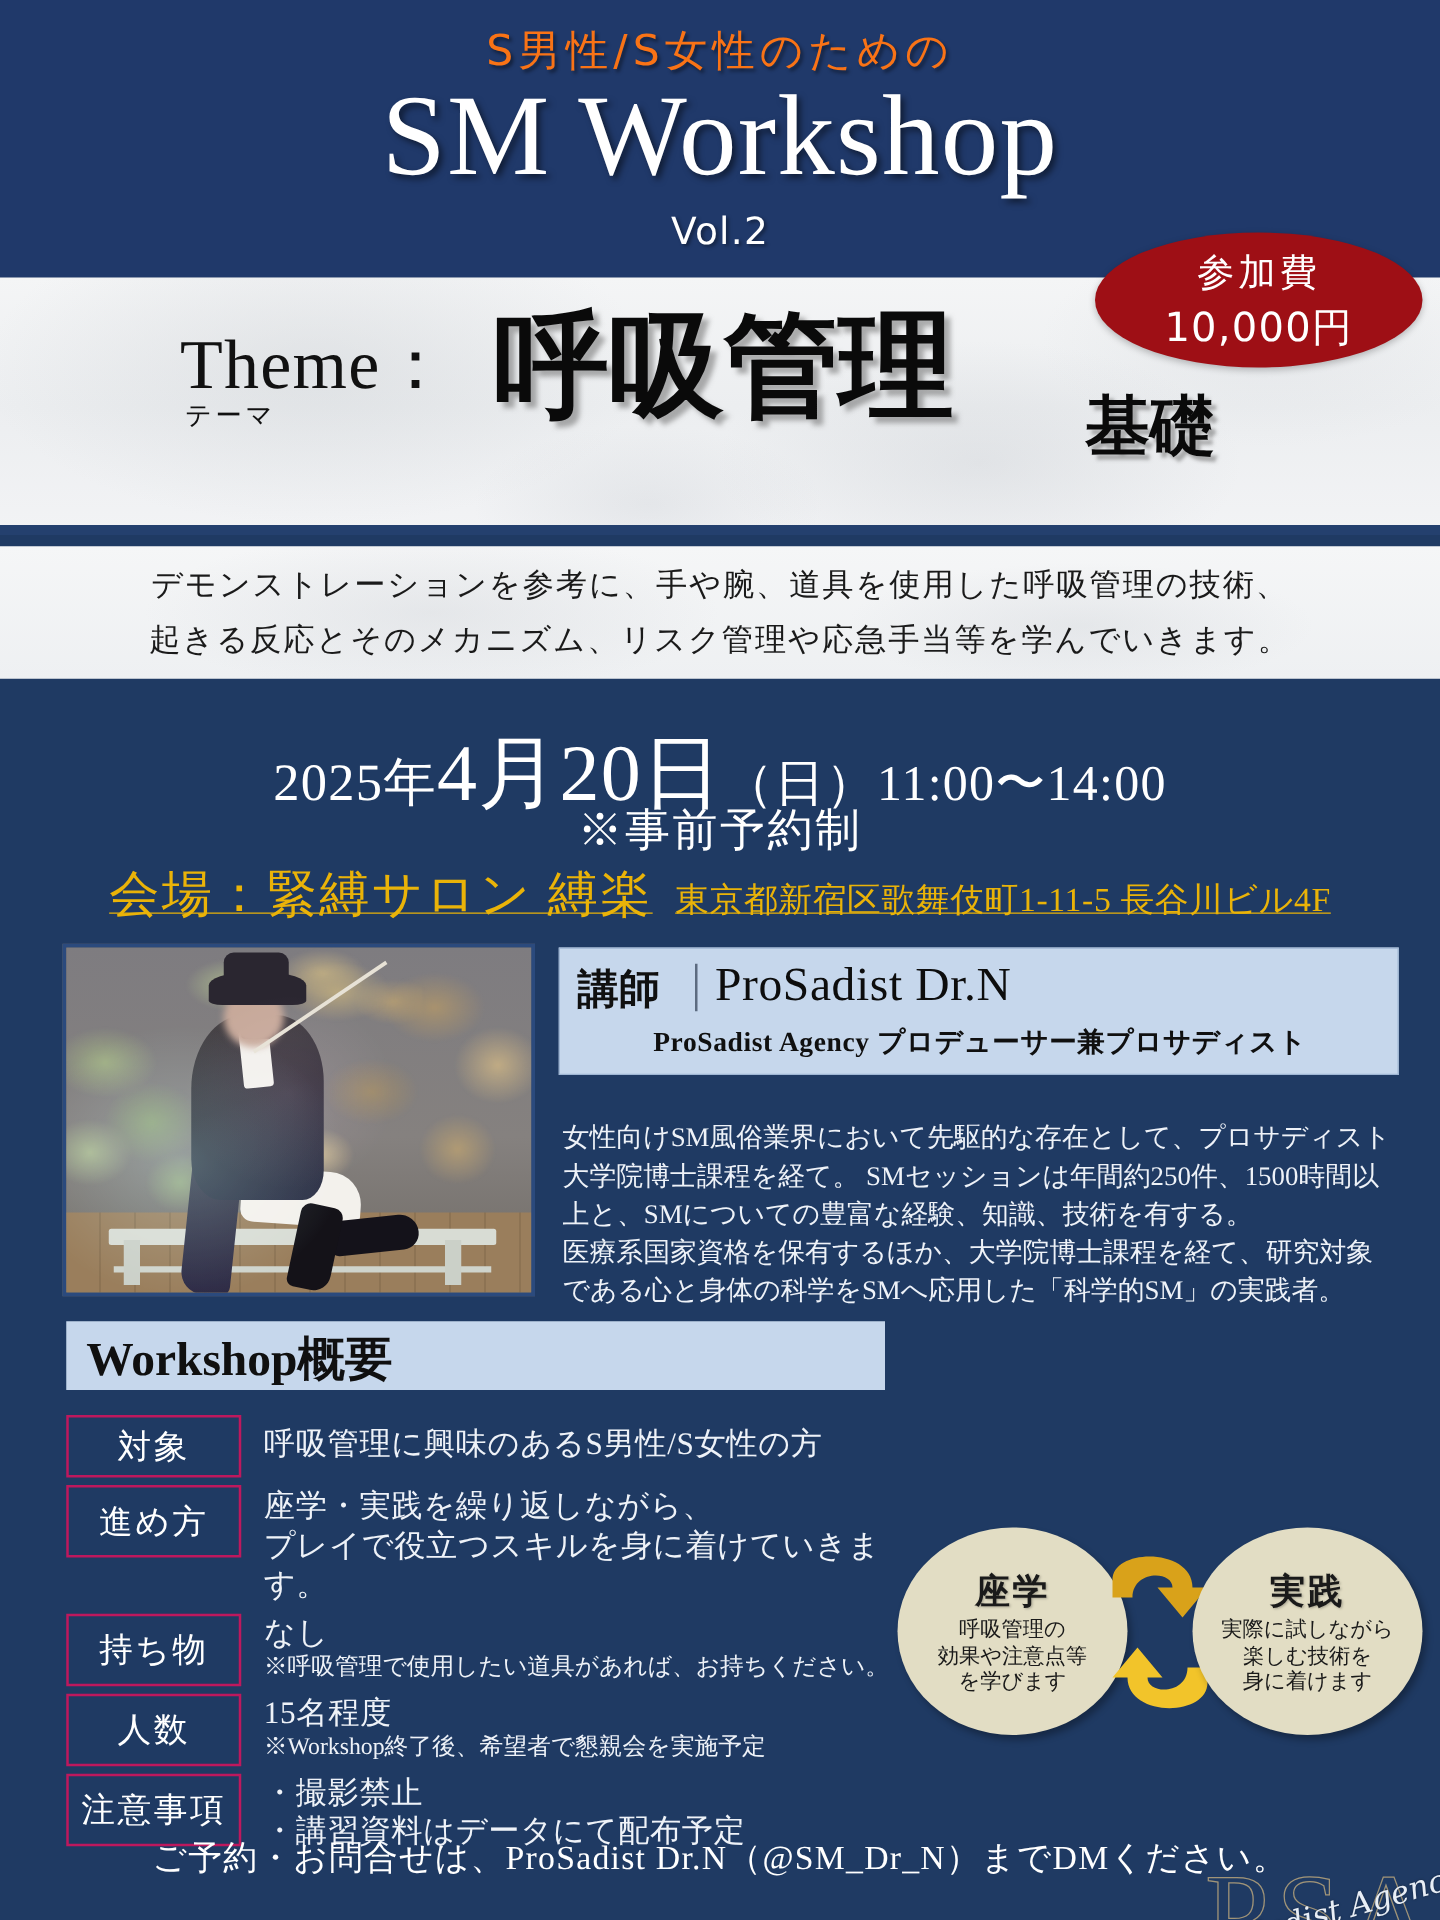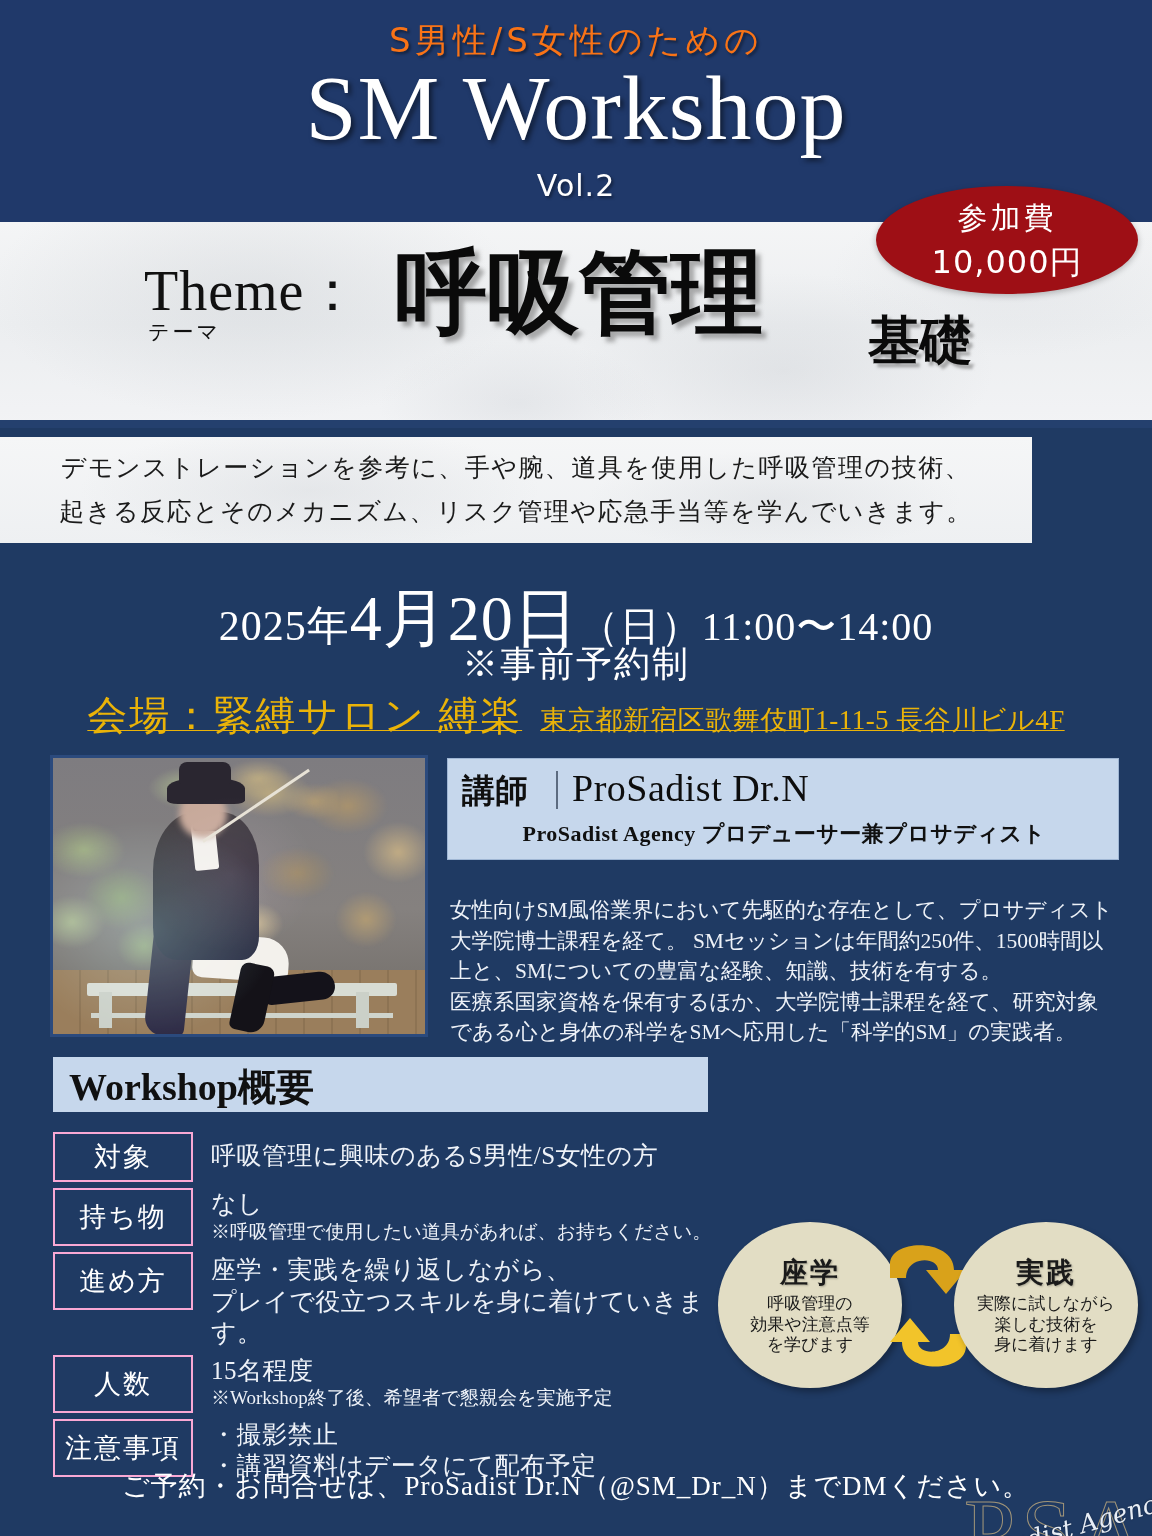--- a/index.html
+++ b/index.html
@@ -94,21 +94,21 @@
     font-family: "DejaVu Sans", sans-serif;
     z-index: 7;
     box-shadow: 0 2px 6px rgba(0,0,0,.25);
   }
   .price-badge .pb-l1 { margin-top: 12px; font-size: 30px; letter-spacing: 3px; }
   .price-badge .pb-l2 { margin-top: 2px; font-size: 32px; letter-spacing: 1px; }
 
   
   .desc-band {
     position: absolute; left: 0; top: 437px;
-    width: 1032px; height: 106px;
+    width: 1152px; height: 106px;
     background:
       radial-gradient(ellipse 320px 90px at 30% 50%, rgba(192,196,202,.26), rgba(255,255,255,0) 72%),
       radial-gradient(ellipse 260px 70px at 75% 60%, rgba(186,191,198,.22), rgba(255,255,255,0) 72%),
       linear-gradient(180deg, #f5f6f7 0%, #eef0f2 100%);
     display: flex; flex-direction: column;
     align-items: center; justify-content: center;
   }
   .desc-line {
     font-family: "DejaVu Sans", sans-serif;
     font-size: 25px; color: #1a1a1a; letter-spacing: 1.5px;
@@ -290,21 +290,21 @@
   }
   .ws-header span {
     position: absolute; left: 16px; top: 5px;
     font-family: "Liberation Serif", serif;
     font-size: 38px; font-weight: 700; color: #101010;
   }
   .ws-table { position: absolute; left: 53px; top: 1132px; width: 680px; }
   .ws-row { position: relative; display: flex; align-items: flex-start; margin-bottom: 6px; }
   .ws-key {
     flex: 0 0 140px;
-    border: 2px solid #f9a8d4;
+    border: 2px solid #be185d;
     color: #ffffff; text-align: center;
     font-family: "Liberation Serif", serif;
     font-size: 27px; letter-spacing: 2px;
     display: flex; align-items: center; justify-content: center;
   }
   .ws-val {
     flex: 1; padding-left: 18px; color: #eef2f8;
     font-family: "Liberation Serif", serif;
   }
   .ws-val .main { font-size: 25px; line-height: 1.26; letter-spacing: 0.5px; }
@@ -438,32 +438,32 @@
     <span>Workshop概要</span>
   </div>
 
   <div class="ws-table">
     <div class="ws-row r1">
       <div class="ws-key">対象</div>
       <div class="ws-val">
         <div class="main">呼吸管理に興味のあるS男性/S女性の方</div>
       </div>
     </div>
+    <div class="ws-row r2">
+      <div class="ws-key">進め方</div>
+      <div class="ws-val">
+        <div class="main">座学・実践を繰り返しながら、</div>
+        <div class="main">プレイで役立つスキルを身に着けていきます。</div>
+      </div>
+    </div>
     <div class="ws-row r3">
       <div class="ws-key">持ち物</div>
       <div class="ws-val">
         <div class="main">なし</div>
         <div class="note">※呼吸管理で使用したい道具があれば、お持ちください。</div>
-      </div>
-    </div>
-    <div class="ws-row r2">
-      <div class="ws-key">進め方</div>
-      <div class="ws-val">
-        <div class="main">座学・実践を繰り返しながら、</div>
-        <div class="main">プレイで役立つスキルを身に着けていきます。</div>
       </div>
     </div>
     <div class="ws-row r4">
       <div class="ws-key">人数</div>
       <div class="ws-val">
         <div class="main">15名程度</div>
         <div class="note">※Workshop終了後、希望者で懇親会を実施予定</div>
       </div>
     </div>
     <div class="ws-row r5">

